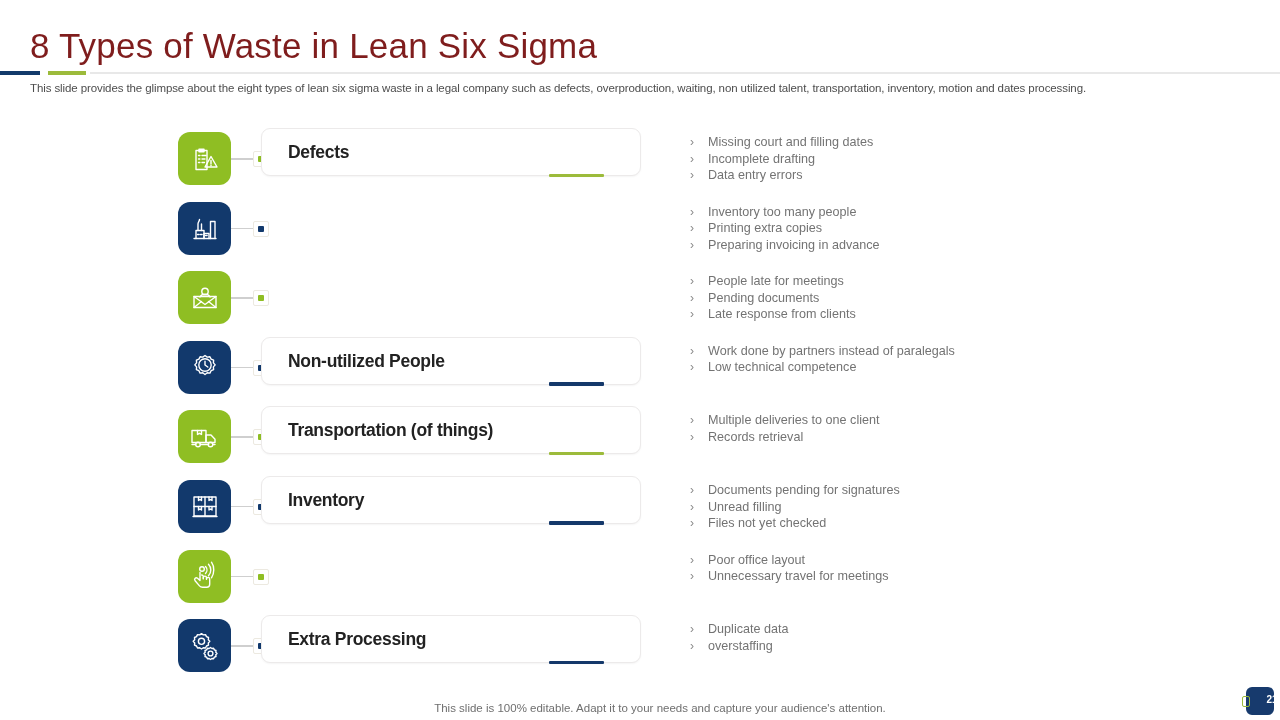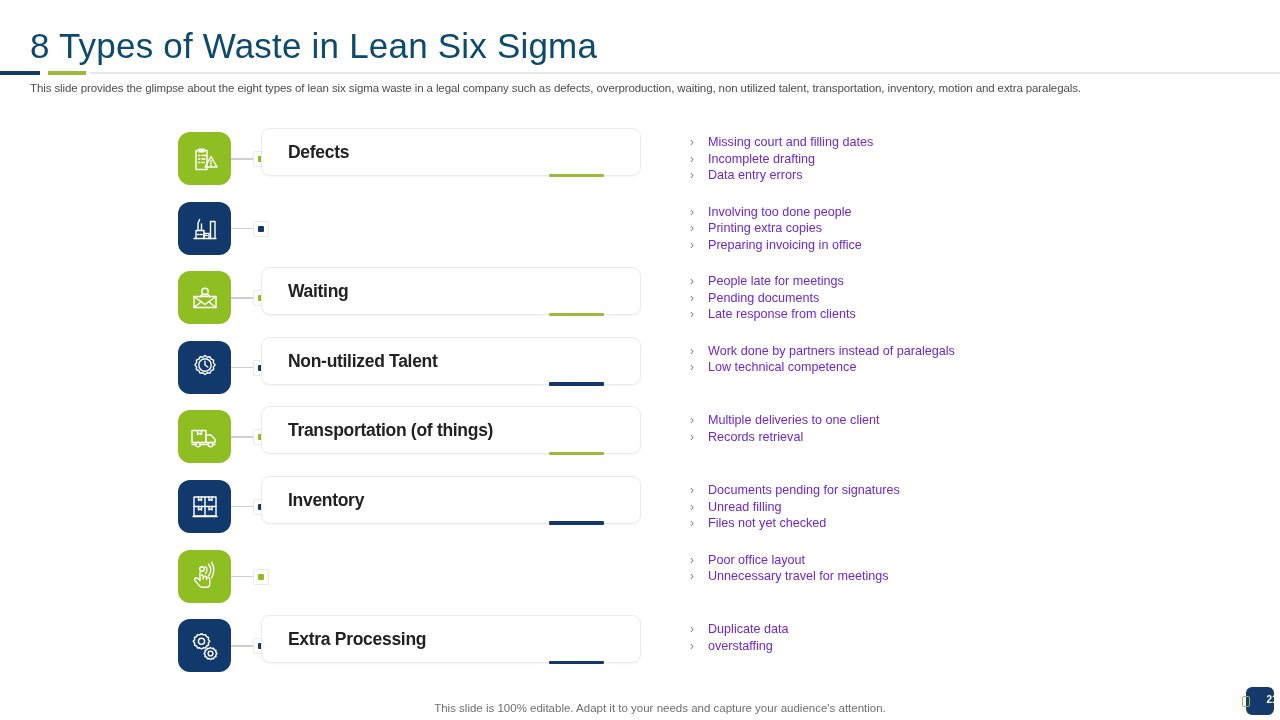--- a/index.html
+++ b/index.html
@@ -19,21 +19,21 @@
     background: #ffffff;
   }
 
   
   .slide-title {
     position: absolute;
     left: 30px;
     top: 26px;
     font-size: 35px;
     font-weight: 400;
-    color: #0c4a6e;
+    color: #7f1d1d;
     letter-spacing: 0.2px;
     white-space: nowrap;
   }
 
   .rule-wrap {
     position: absolute;
     left: 0;
     top: 71px;
     width: 1280px;
     height: 4px;
@@ -175,21 +175,21 @@
   }
   .bullet-chevron {
     width: 18px;
     flex: 0 0 18px;
     font-size: 12px;
     color: #8a8a8a;
     line-height: 16.6px;
   }
   .bullet-text {
     font-size: 12.6px;
-    color: #6d28d9;
+    color: #737373;
     line-height: 16.6px;
     white-space: nowrap;
   }
 
   
   .footer-note {
     position: absolute;
     left: 0;
     top: 702px;
     width: 1280px;
@@ -233,21 +233,21 @@
 <div class="slide">
 
   <div class="slide-title">8 Types of Waste in Lean Six Sigma</div>
 
   <div class="rule-wrap">
     <div class="rule-navy"></div>
     <div class="rule-green"></div>
     <div class="rule-gray"></div>
   </div>
 
-  <div class="slide-subtitle">This slide provides the glimpse about the eight types of lean six sigma waste in a legal company such as defects, overproduction, waiting, non utilized talent, transportation, inventory, motion and extra paralegals.</div>
+  <div class="slide-subtitle">This slide provides the glimpse about the eight types of lean six sigma waste in a legal company such as defects, overproduction, waiting, non utilized talent, transportation, inventory, motion and dates processing.</div>
 
   <div class="rows" id="rows-container">
       <div class="row">
         <div class="icon-tile tile-green">
           <svg width="32" height="32" viewBox="0 0 32 32" fill="none" stroke="#fff" stroke-width="1.4" stroke-linecap="round" stroke-linejoin="round">
       <path d="M7 7.5h11v19H7z"></path>
       <path d="M10 6.2h5v2.6h-5z"></path>
       <path d="M9.5 12.5h1.4M9.5 16h1.4M9.5 19.5h1.4"></path>
       <path d="M13 12.5h4M13 16h3M13 19.5h2.5"></path>
       <path d="M22 13.5l6 10.5H16z"></path>
@@ -289,50 +289,46 @@
       <path d="M8.5 22.5h1.6M11.5 22.5h1.6M16.5 23.5h1.6"></path>
     </svg>
         </div>
         <div class="connector"></div>
         <div class="marker">
           <span class="marker-dot dot-navy"></span>
         </div>
         <div class="bullets">
           <div class="bullet">
             <span class="bullet-chevron">›</span>
-            <span class="bullet-text">Involving too done people</span>
+            <span class="bullet-text">Inventory too many people</span>
           </div>
           <div class="bullet">
             <span class="bullet-chevron">›</span>
             <span class="bullet-text">Printing extra copies</span>
           </div>
           <div class="bullet">
             <span class="bullet-chevron">›</span>
-            <span class="bullet-text">Preparing invoicing in office</span>
+            <span class="bullet-text">Preparing invoicing in advance</span>
           </div>
         </div>
       </div>
       <div class="row">
         <div class="icon-tile tile-green">
           <svg width="32" height="32" viewBox="0 0 32 32" fill="none" stroke="#fff" stroke-width="1.4" stroke-linecap="round" stroke-linejoin="round">
       <circle cx="16" cy="9.5" r="3.2"></circle>
       <path d="M11 15c1-2 2.8-2.8 5-2.8s4 .8 5 2.8"></path>
       <path d="M5 14.5h22v11H5z"></path>
       <path d="M5 14.5l11 8 11-8"></path>
       <path d="M5 25.5l7.5-6M27 25.5l-7.5-6"></path>
     </svg>
         </div>
         <div class="connector"></div>
         <div class="marker">
           <span class="marker-dot dot-green"></span>
         </div>
-        <div class="card">
-          <div class="card-label">Waiting</div>
-          <div class="card-accent accent-green"></div>
-        </div>
         <div class="bullets">
           <div class="bullet">
             <span class="bullet-chevron">›</span>
             <span class="bullet-text">People late for meetings</span>
           </div>
           <div class="bullet">
             <span class="bullet-chevron">›</span>
             <span class="bullet-text">Pending documents</span>
           </div>
           <div class="bullet">
@@ -347,21 +343,21 @@
       <path d="M16 4.5l2.2 1.6 2.7-.4 1.2 2.4 2.5 1.1-.2 2.7 1.8 2-1.8 2 .2 2.7-2.5 1.1-1.2 2.4-2.7-.4L16 23.5l-2.2-1.8-2.7.4-1.2-2.4-2.5-1.1.2-2.7-1.8-2 1.8-2-.2-2.7 2.5-1.1 1.2-2.4 2.7.4z"></path>
       <circle cx="16" cy="14" r="6.2"></circle>
       <path d="M16 10.2V14l2.8 2"></path>
     </svg>
         </div>
         <div class="connector"></div>
         <div class="marker">
           <span class="marker-dot dot-navy"></span>
         </div>
         <div class="card">
-          <div class="card-label">Non-utilized Talent</div>
+          <div class="card-label">Non-utilized People</div>
           <div class="card-accent accent-navy"></div>
         </div>
         <div class="bullets">
           <div class="bullet">
             <span class="bullet-chevron">›</span>
             <span class="bullet-text">Work done by partners instead of paralegals</span>
           </div>
           <div class="bullet">
             <span class="bullet-chevron">›</span>
             <span class="bullet-text">Low technical competence</span>

